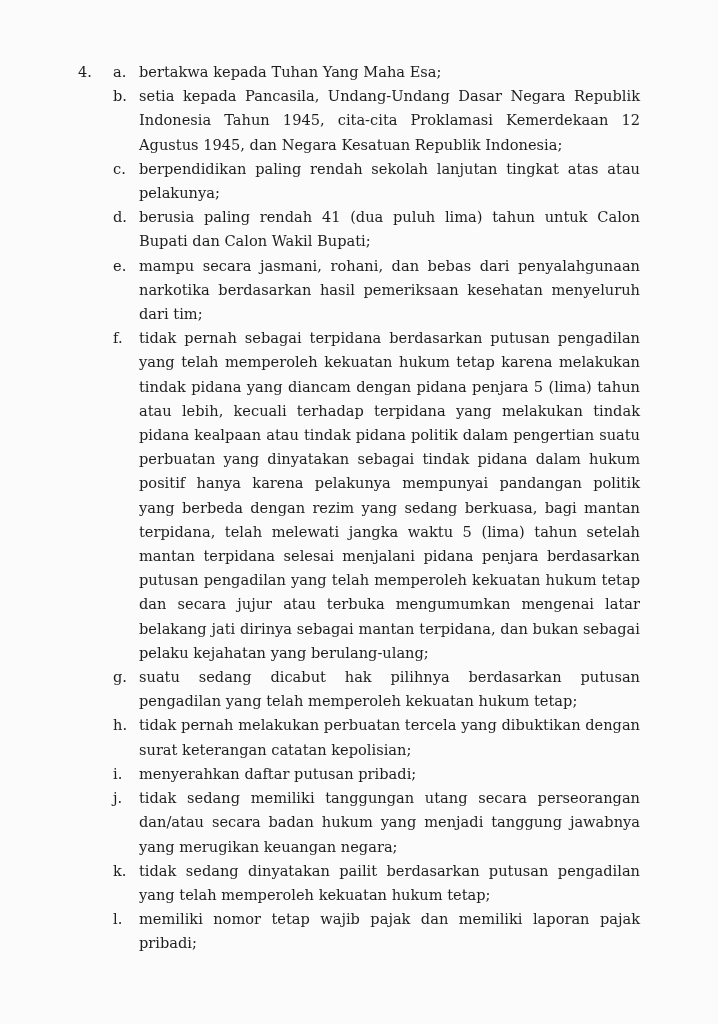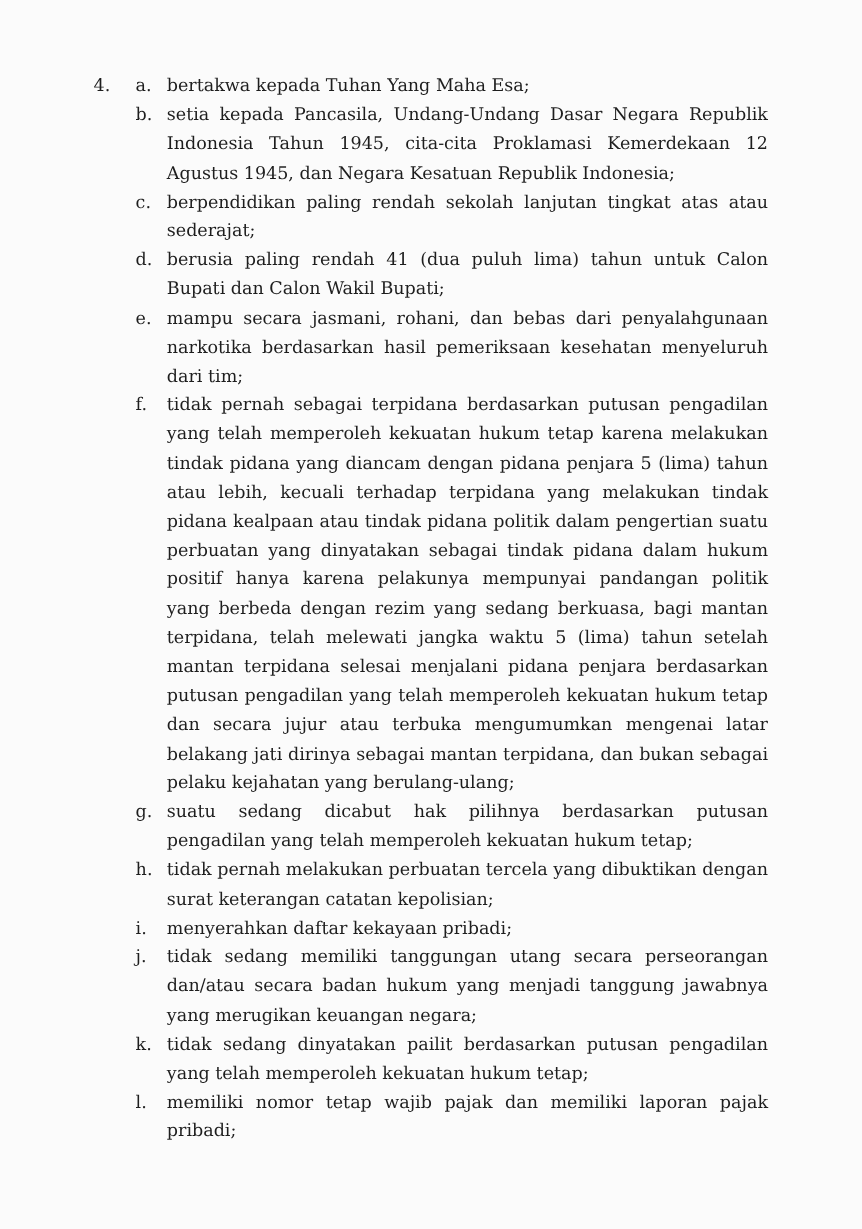--- a/index.html
+++ b/index.html
@@ -43,21 +43,21 @@
       <div class="sub">
         <div class="letter">a.</div>
         <div class="subtext">bertakwa kepada Tuhan Yang Maha Esa;</div>
       </div>
       <div class="sub">
         <div class="letter">b.</div>
         <div class="subtext">setia kepada Pancasila, Undang-Undang Dasar Negara Republik Indonesia Tahun 1945, cita-cita Proklamasi Kemerdekaan 12 Agustus 1945, dan Negara Kesatuan Republik Indonesia;</div>
       </div>
       <div class="sub">
         <div class="letter">c.</div>
-        <div class="subtext">berpendidikan paling rendah sekolah lanjutan tingkat atas atau sederajat;</div>
+        <div class="subtext">berpendidikan paling rendah sekolah lanjutan tingkat atas atau pelakunya;</div>
       </div>
       <div class="sub">
         <div class="letter">d.</div>
         <div class="subtext">berusia paling rendah 41 (dua puluh lima) tahun untuk Calon Bupati dan Calon Wakil Bupati;</div>
       </div>
       <div class="sub">
         <div class="letter">e.</div>
         <div class="subtext">mampu secara jasmani, rohani, dan bebas dari penyalahgunaan narkotika berdasarkan hasil pemeriksaan kesehatan menyeluruh dari tim;</div>
       </div>
       <div class="sub">
@@ -67,21 +67,21 @@
       <div class="sub">
         <div class="letter">g.</div>
         <div class="subtext">suatu sedang dicabut hak pilihnya berdasarkan putusan pengadilan yang telah memperoleh kekuatan hukum tetap;</div>
       </div>
       <div class="sub">
         <div class="letter">h.</div>
         <div class="subtext">tidak pernah melakukan perbuatan tercela yang dibuktikan dengan surat keterangan catatan kepolisian;</div>
       </div>
       <div class="sub">
         <div class="letter">i.</div>
-        <div class="subtext">menyerahkan daftar kekayaan pribadi;</div>
+        <div class="subtext">menyerahkan daftar putusan pribadi;</div>
       </div>
       <div class="sub">
         <div class="letter">j.</div>
         <div class="subtext">tidak sedang memiliki tanggungan utang secara perseorangan dan/atau secara badan hukum yang menjadi tanggung jawabnya yang merugikan keuangan negara;</div>
       </div>
       <div class="sub">
         <div class="letter">k.</div>
         <div class="subtext">tidak sedang dinyatakan pailit berdasarkan putusan pengadilan yang telah memperoleh kekuatan hukum tetap;</div>
       </div>
       <div class="sub">

